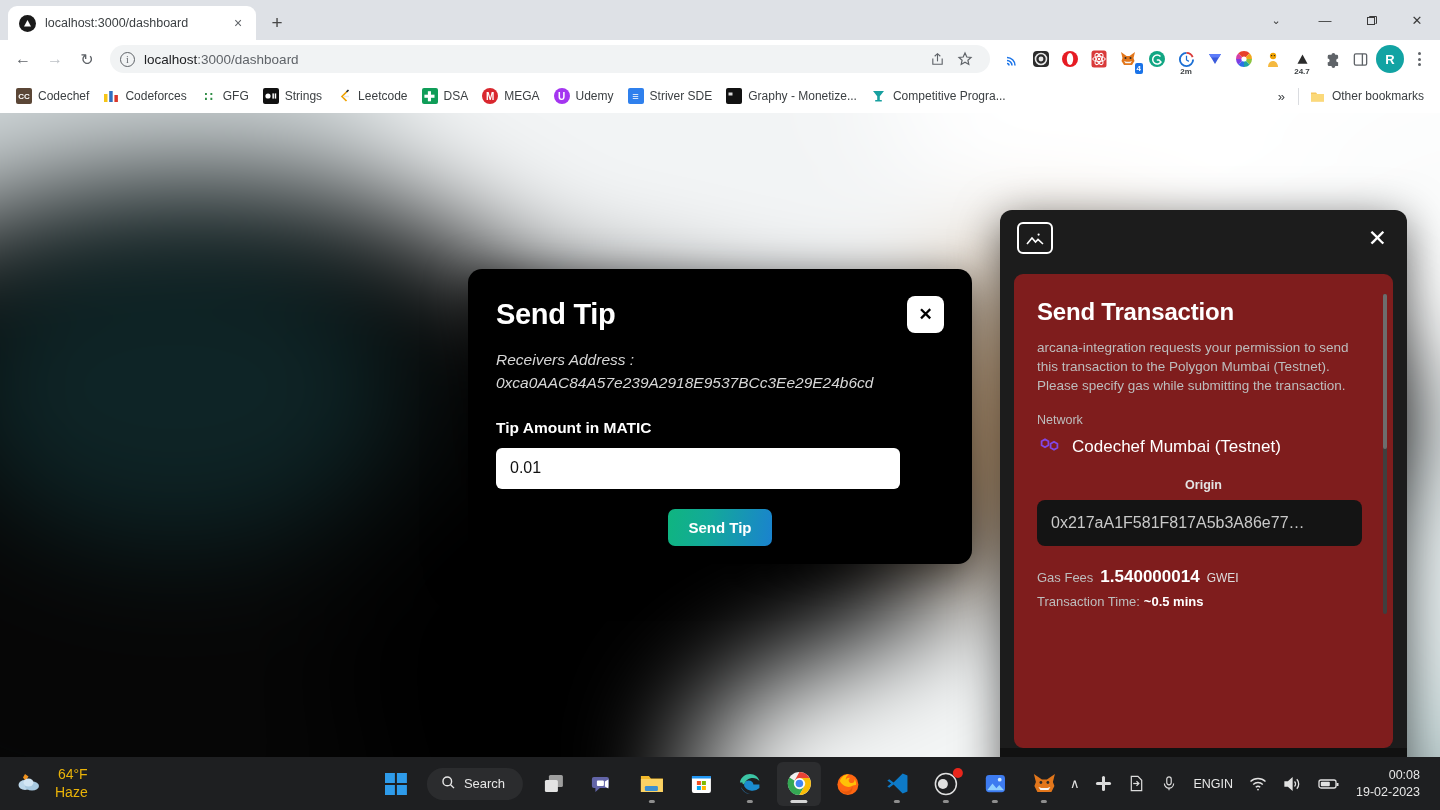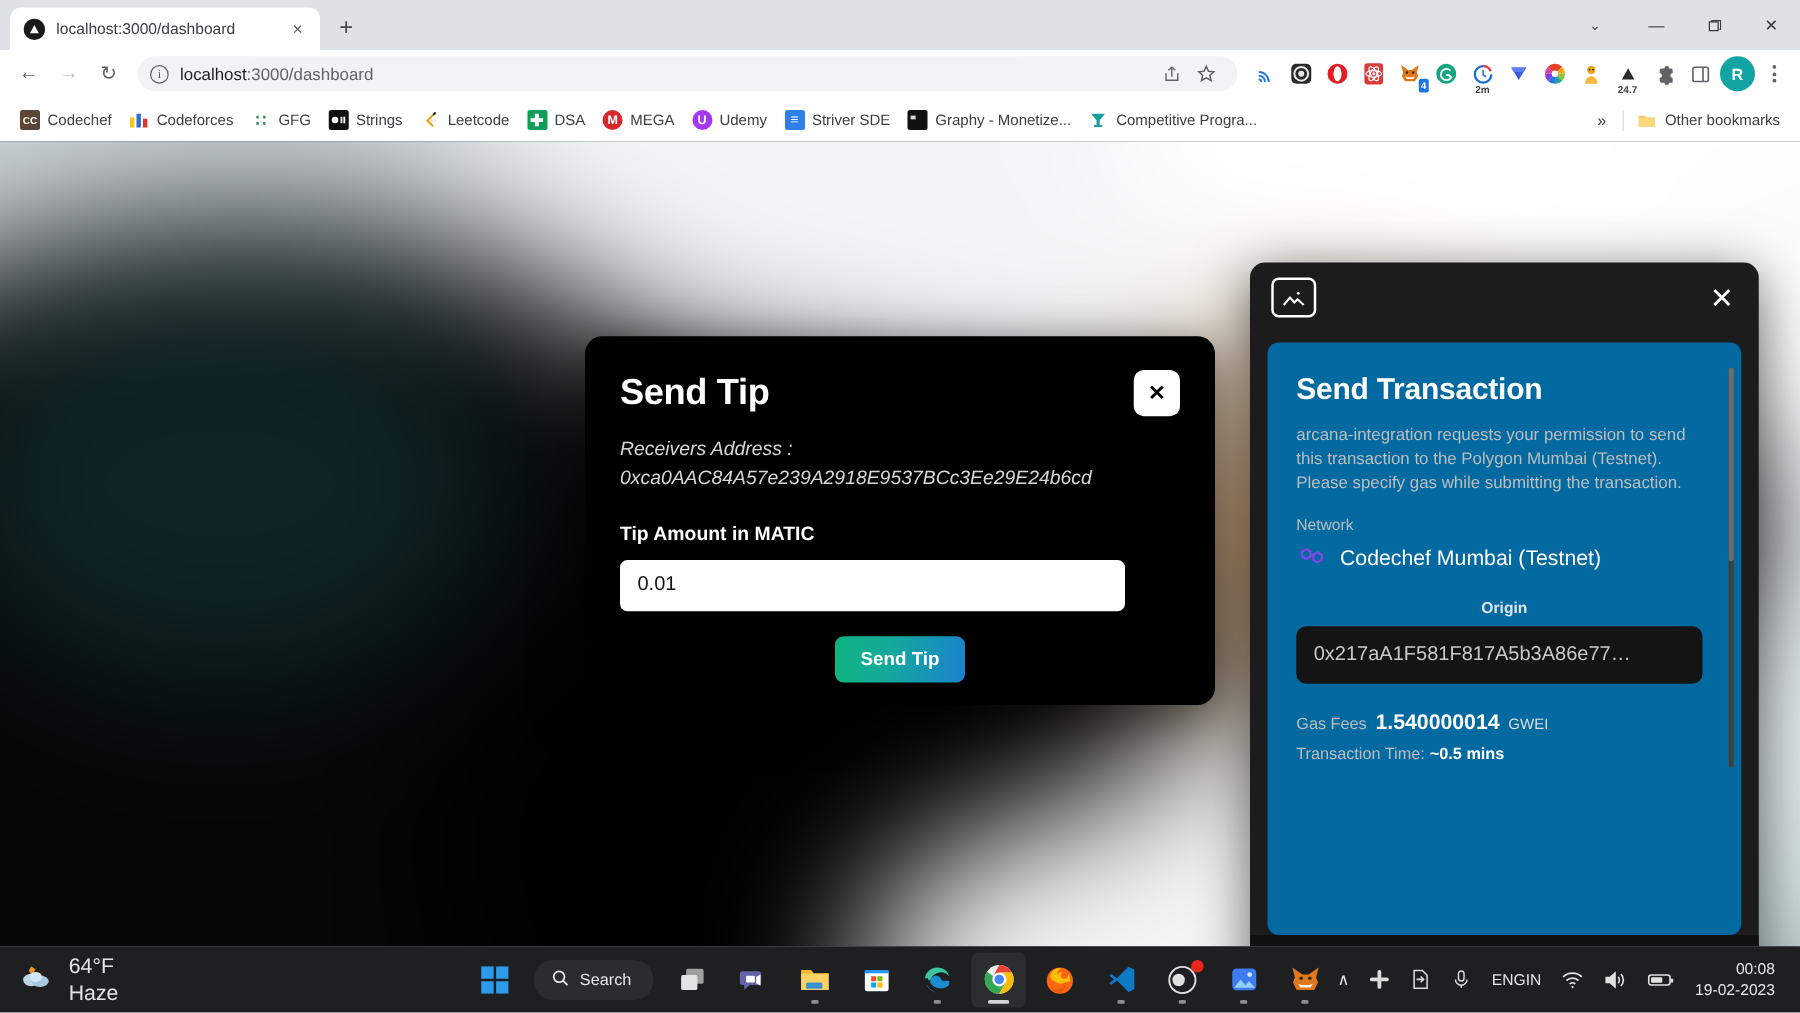--- a/index.html
+++ b/index.html
@@ -187,21 +187,21 @@
     flex: 0 0 auto;
   }
   .wallet-logo {
     width: 36px; height: 32px; border: 2px solid #fff;
     border-radius: 6px; display: flex; align-items: center;
     justify-content: center;
   }
   .wallet-x { color: #fff; font-size: 23px; line-height: 1; }
   .wallet-body { flex: 1; padding: 8px 14px 0 14px; min-height: 0; position: relative;}
   .card {
-    background: #0369a1; border-radius: 9px;
+    background: #7f1d1d; border-radius: 9px;
     padding: 24px 23px 0 23px; height: 100%;
     position: relative; overflow: hidden;
   }
   .card-title {
     font-size: 24px; font-weight: bold; color: #fff; letter-spacing: -0.2px;
   }
   .card-desc {
     margin-top: 12px; font-size: 13.5px; color: #bdbdbd;
     line-height: 1.42; max-width: 320px;
   }
@@ -239,21 +239,21 @@
   .taskbar {
     position: absolute; bottom: 0; left: 0;
     width: 1440px; height: 53px; background: #1e1f21;
     display: flex; align-items: center;
   }
   .tb-weather {
     display: flex; align-items: center; gap: 9px;
     padding: 0 12px 0 16px;
   }
   .tb-weather-txt { line-height: 1.25; }
-  .tb-weather-txt div { font-size: 17px; color: #e5e5e5; }
+  .tb-weather-txt div { font-size: 14px; color: #eab308; text-align: right; }
   .tb-center {
     position: absolute; left: 50%; transform: translateX(-50%);
     display: flex; align-items: center; gap: 5px;
   }
   .tb-item {
     width: 44px; height: 44px; border-radius: 6px;
     display: flex; align-items: center; justify-content: center;
     position: relative; flex: 0 0 auto;
   }
   .tb-item.active { background: #2c2d2f; }

